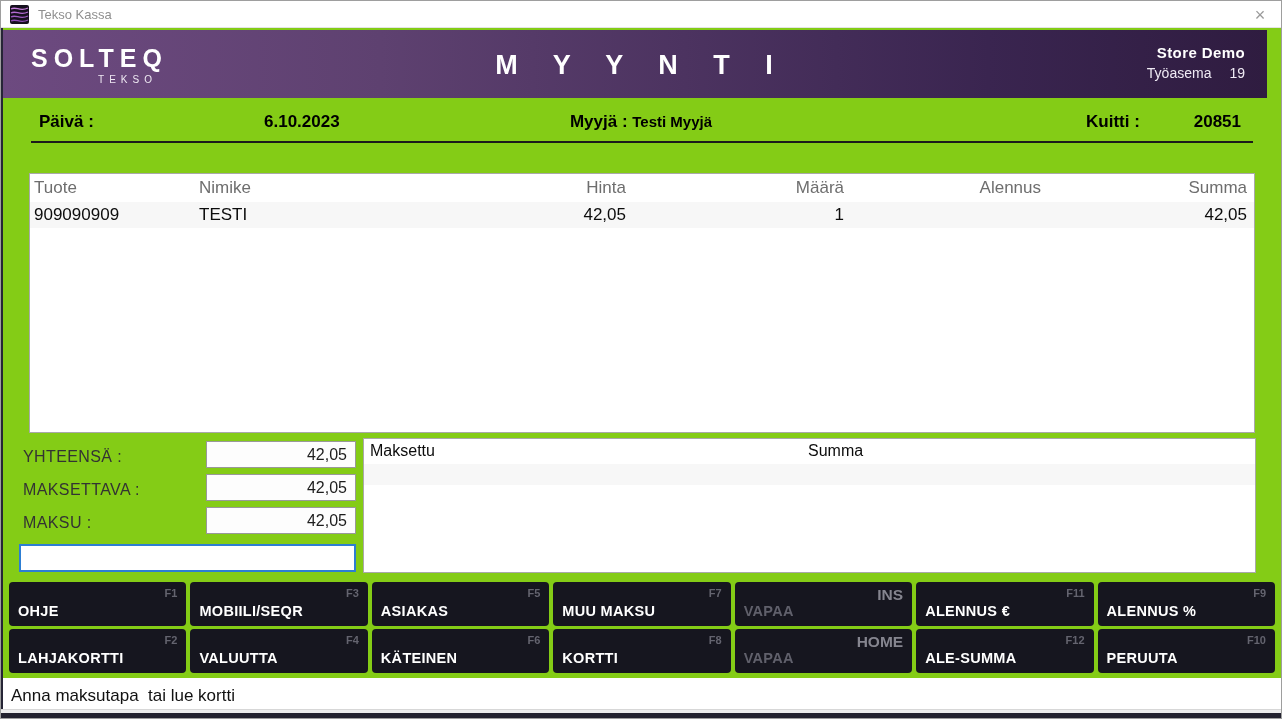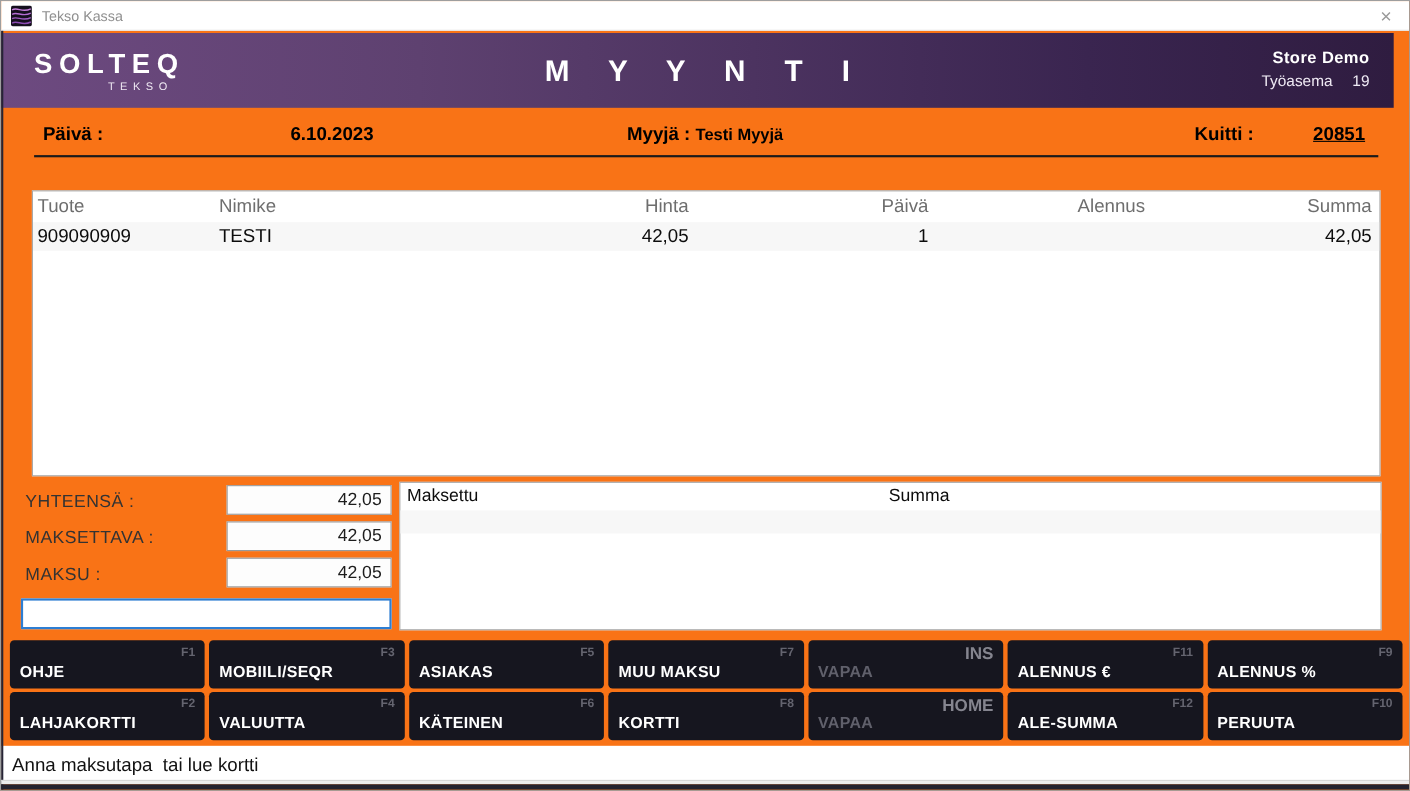--- a/index.html
+++ b/index.html
@@ -1,18 +1,18 @@
 <!DOCTYPE html>
 <html><head>
 <meta charset="utf-8">
 <style>
   * { margin:0; padding:0; box-sizing:border-box; }
   html,body { width:1282px; height:719px; font-family:"Liberation Sans", sans-serif; background:#fff; }
   #window {
-    position:relative; width:1282px; height:719px; background:#f97316;
+    position:relative; width:1282px; height:719px; background:#84cc16;
     border:1px solid #9e9e9e; overflow:hidden;
   }
   
   #titlebar {
     position:absolute; top:0; left:0; right:0; height:27px; background:#fff;
     border-bottom:1px solid #e4e4e4; display:flex; align-items:center;
   }
   #titlebar .app-icon { width:19px; height:19px; margin-left:9px; display:block; }
   #titlebar .title { margin-left:9px; font-size:13px; color:#8f8f8f; }
   #titlebar .close { position:absolute; right:10px; top:3px; width:22px; height:22px;
@@ -40,21 +40,21 @@
   #store-info .ws { font-size:14px; margin-top:4px; color:#efeaf4; }
   #store-info .ws .num { margin-left:18px; }
   
   .info-label { font-weight:bold; color:#000; }
   #row-date { position:absolute; top:111px; left:0; right:0; height:24px; font-size:17px;padding-left:32px; }
   #row-date .paiva { position:absolute; left:38px; }
   #row-date .date-val { position:absolute; left:263px; font-weight:bold; }
   #row-date .myyja-wrap { position:absolute; left:0; right:0; text-align:center; }
   #row-date .myyja-wrap .seller-name { font-size:15px; }
   #row-date .kuitti { position:absolute; left:1085px; }
-  #row-date .kuitti-val { position:absolute; right:40px; font-weight:bold;text-decoration:underline; }
+  #row-date .kuitti-val { position:absolute; right:40px; font-weight:bold; }
   #hrule { position:absolute; top:140px; left:30px; width:1222px; height:2px; background:#1b1b1b; }
   #row-acct { position:absolute; top:150px; left:0; right:0; height:20px; font-size:14px; }
   #row-acct .asiakas { position:absolute; left:38px; }
   #row-acct .velka { position:absolute; left:580px; }
   #row-acct .luotto { position:absolute; left:1085px; }
   
   #items-table {
     position:absolute; top:172px; left:28px; width:1226px; height:260px;
     border:1px solid #a9a9a9; background:#fff; font-size:17px; overflow:hidden;
   }
@@ -141,21 +141,21 @@
   </div>
 
   <div id="hrule"></div>
 
 
   <div id="items-table">
     <div class="tbl-grid head">
       <span class="c1">Tuote</span>
       <span class="c2">Nimike</span>
       <span class="c3">Hinta</span>
-      <span class="c4">Päivä</span>
+      <span class="c4">Määrä</span>
       <span class="c5">Alennus</span>
       <span class="c6">Summa</span>
     </div>
     <div class="tbl-grid row">
       <span class="c1">909090909</span>
       <span class="c2">TESTI</span>
       <span class="c3">42,05</span>
       <span class="c4">1</span>
       <span class="c5"></span>
       <span class="c6">42,05</span>

